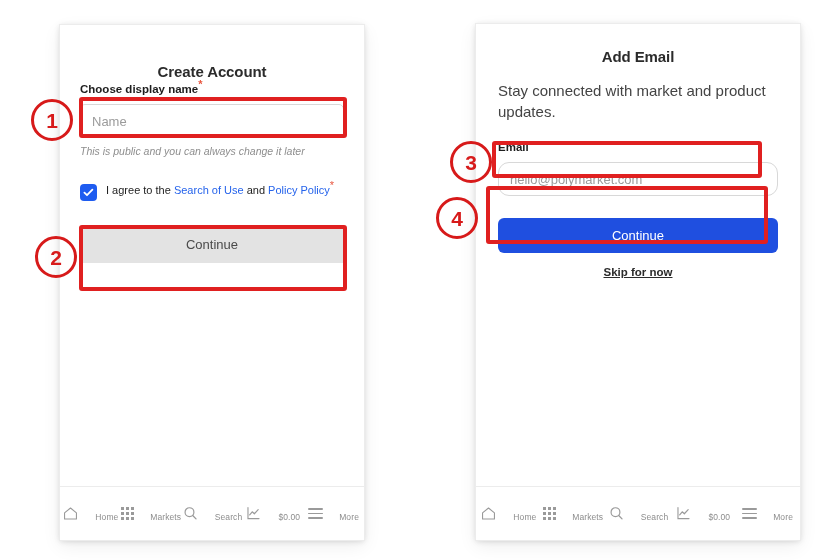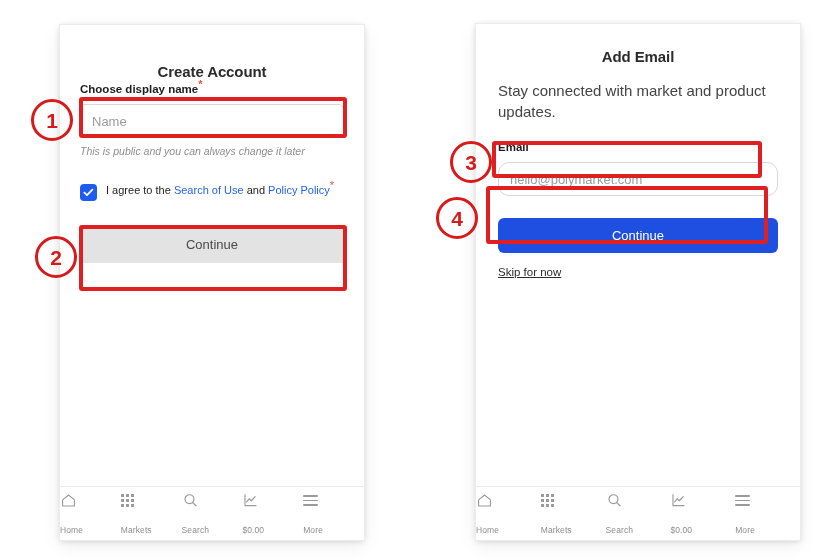--- a/index.html
+++ b/index.html
@@ -127,24 +127,25 @@
   }
   .btn-primary {
     background: #1f4fe0;
     color: #ffffff;
     border-radius: 6px;
     height: 35px;
   }
 
   .skip-link {
     display: block;
+    text-align: center;
     font-size: 11.5px;
     color: #2b2b2b;
     text-decoration: underline;
-    font-weight: normal;
+    font-weight: bold;
     margin-top: 13px;
   }
 
   
   .right .content { position: absolute; left: 22px; right: 22px; top: 0; }
   .subtitle {
     font-size: 15px;
     color: #444444;
     line-height: 1.4;
     margin-top: 14px;
@@ -156,22 +157,22 @@
     left: 0; right: 0; bottom: 0;
     height: 53px;
     border-top: 1px solid #ececec;
     display: flex;
     align-items: center;
     background: #fff;
   }
   .nav-item {
     flex: 1 1 0;
     display: flex;
-    flex-direction: column;
-    align-items: flex-start;
+    flex-direction: row;
+    align-items: flex-end;
     justify-content: center;
     gap: 16px;
     color: #9a9a9a;
   }
   .nav-label {
     font-size: 8.5px;
     color: #8d8d8d;
     letter-spacing: 0.1px;
   }
   .nav-icon { height: 17px; display: flex; align-items: center; justify-content: center; }

